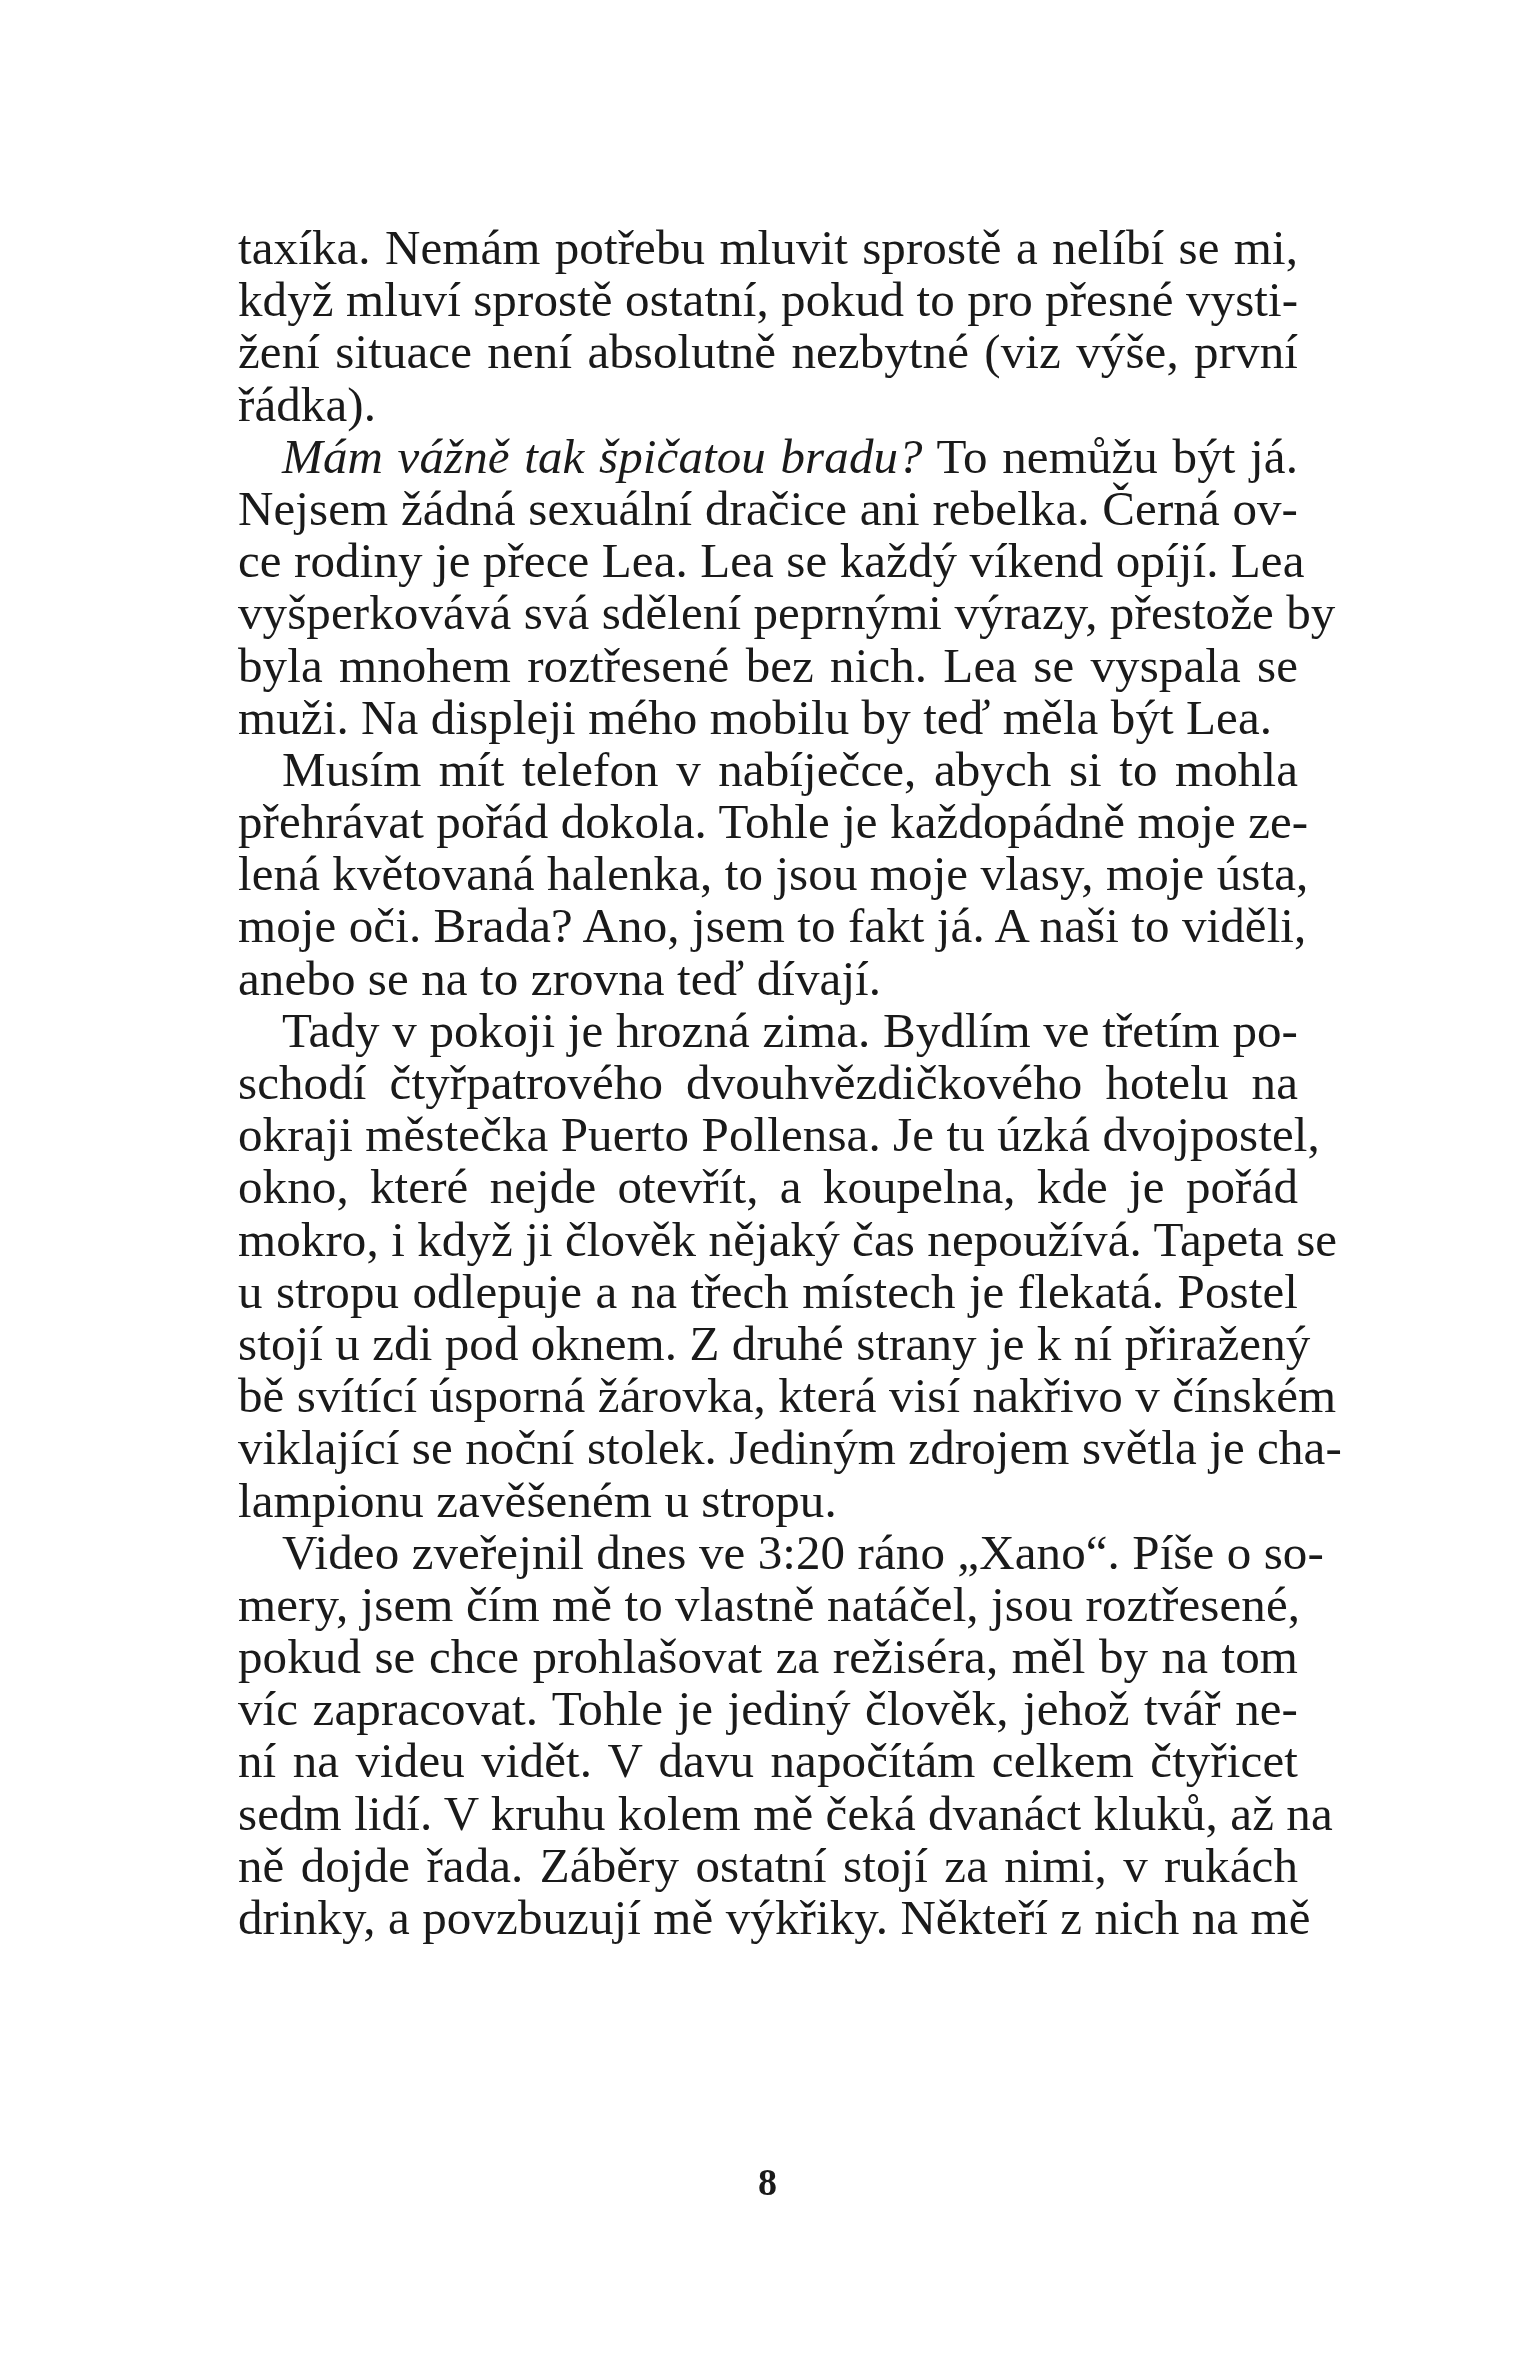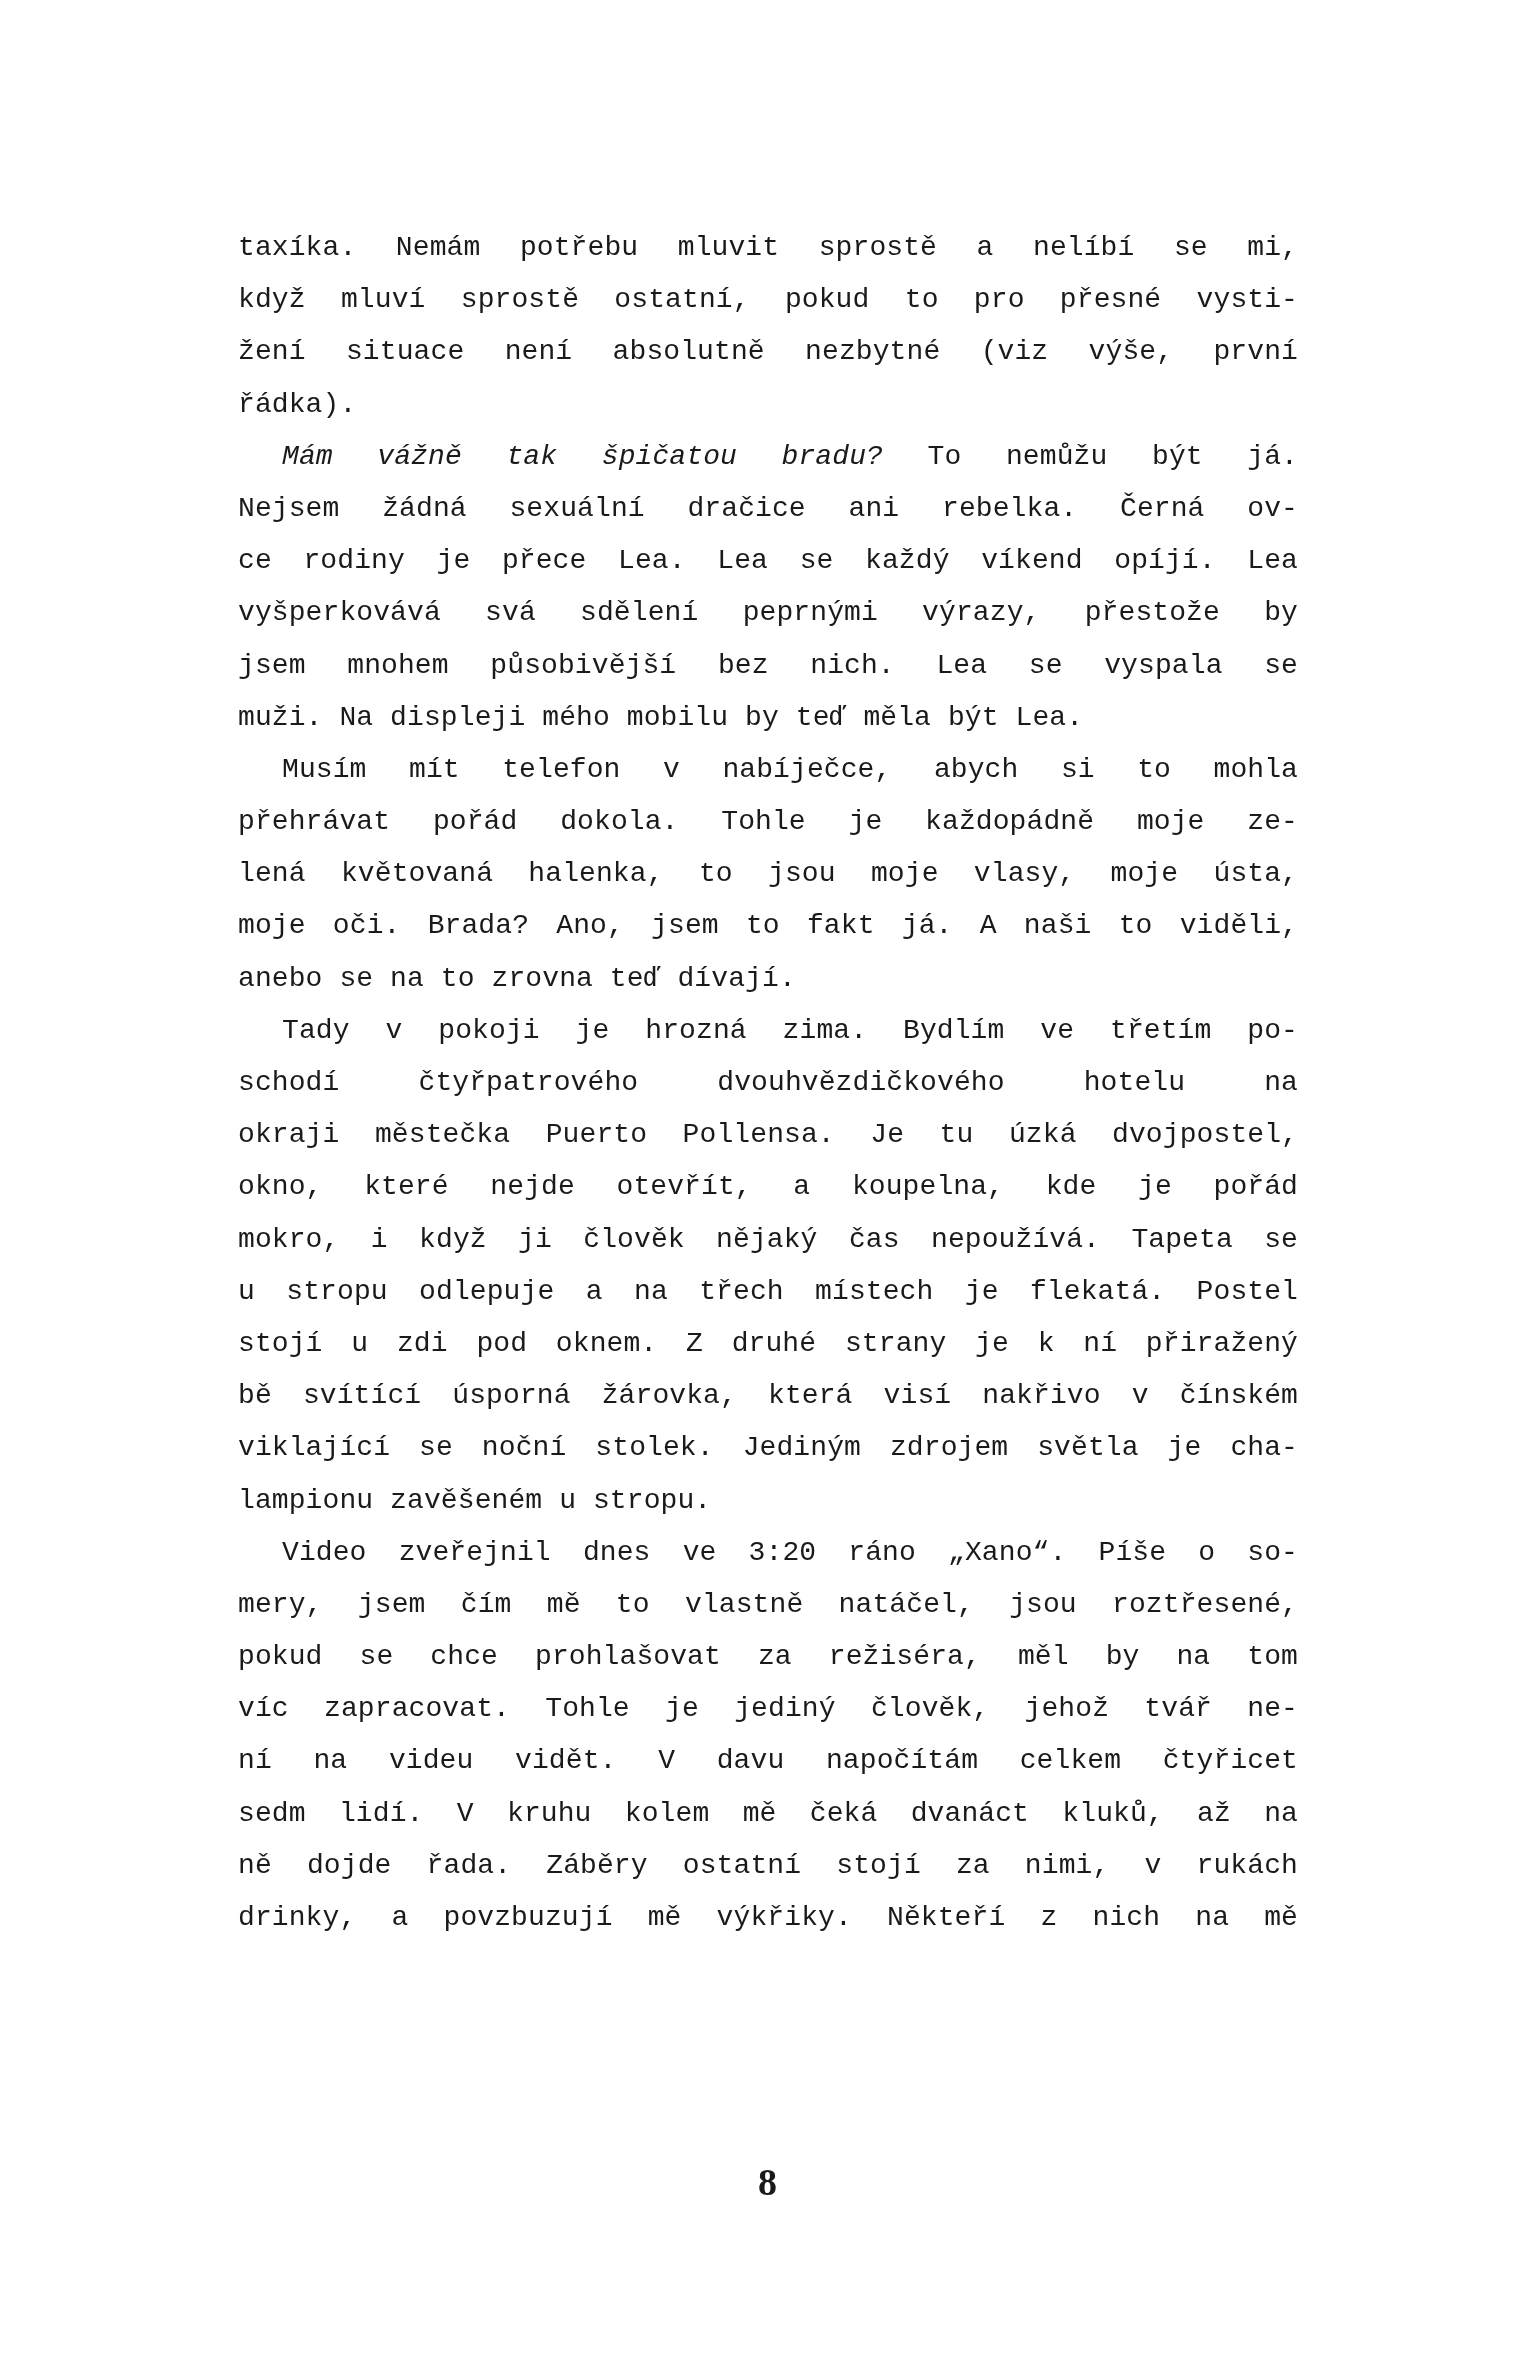--- a/index.html
+++ b/index.html
@@ -18,22 +18,22 @@
       left: 0; top: 0;
       width: 1535px;
       height: 2362px;
       background: #ffffff;
     }
     .text-block {
       position: absolute;
       left: 238px;
       top: 222px;
       width: 1060px;
-      font-family: Liberation Mono, monospace;
-      font-size: 28px;
+      font-family: Liberation Serif, serif;
+      font-size: 49px;
       line-height: 52.2px;
       color: #1a1a1a;
       text-align: justify;
       hyphens: manual;
       letter-spacing: 0.1px;
     }
     .line {
       display: block;
       height: 52.2px;
       white-space: nowrap;
@@ -72,21 +72,21 @@
       <span class="line">když mluví sprostě ostatní, pokud to pro přesné vysti-</span>
       <span class="line">žení situace není absolutně nezbytné (viz výše, první</span>
       <span class="line last">řádka).</span>
     </div>
 
     <div>
       <span class="line indent"><span class="italic">Mám vážně tak špičatou bradu?</span><span> To nemůžu být já.</span></span>
       <span class="line">Nejsem žádná sexuální dračice ani rebelka. Černá ov-</span>
       <span class="line">ce rodiny je přece Lea. Lea se každý víkend opíjí. Lea</span>
       <span class="line">vyšperkovává svá sdělení peprnými výrazy, přestože by</span>
-      <span class="line">jsem mnohem působivější bez nich. Lea se vyspala se</span>
+      <span class="line">byla mnohem roztřesené bez nich. Lea se vyspala se</span>
       <span class="line last">muži. Na displeji mého mobilu by teď měla být Lea.</span>
     </div>
 
     <div>
       <span class="line indent">Musím mít telefon v nabíječce, abych si to mohla</span>
       <span class="line">přehrávat pořád dokola. Tohle je každopádně moje ze-</span>
       <span class="line">lená květovaná halenka, to jsou moje vlasy, moje ústa,</span>
       <span class="line">moje oči. Brada? Ano, jsem to fakt já. A naši to viděli,</span>
       <span class="line last">anebo se na to zrovna teď dívají.</span>
     </div>

